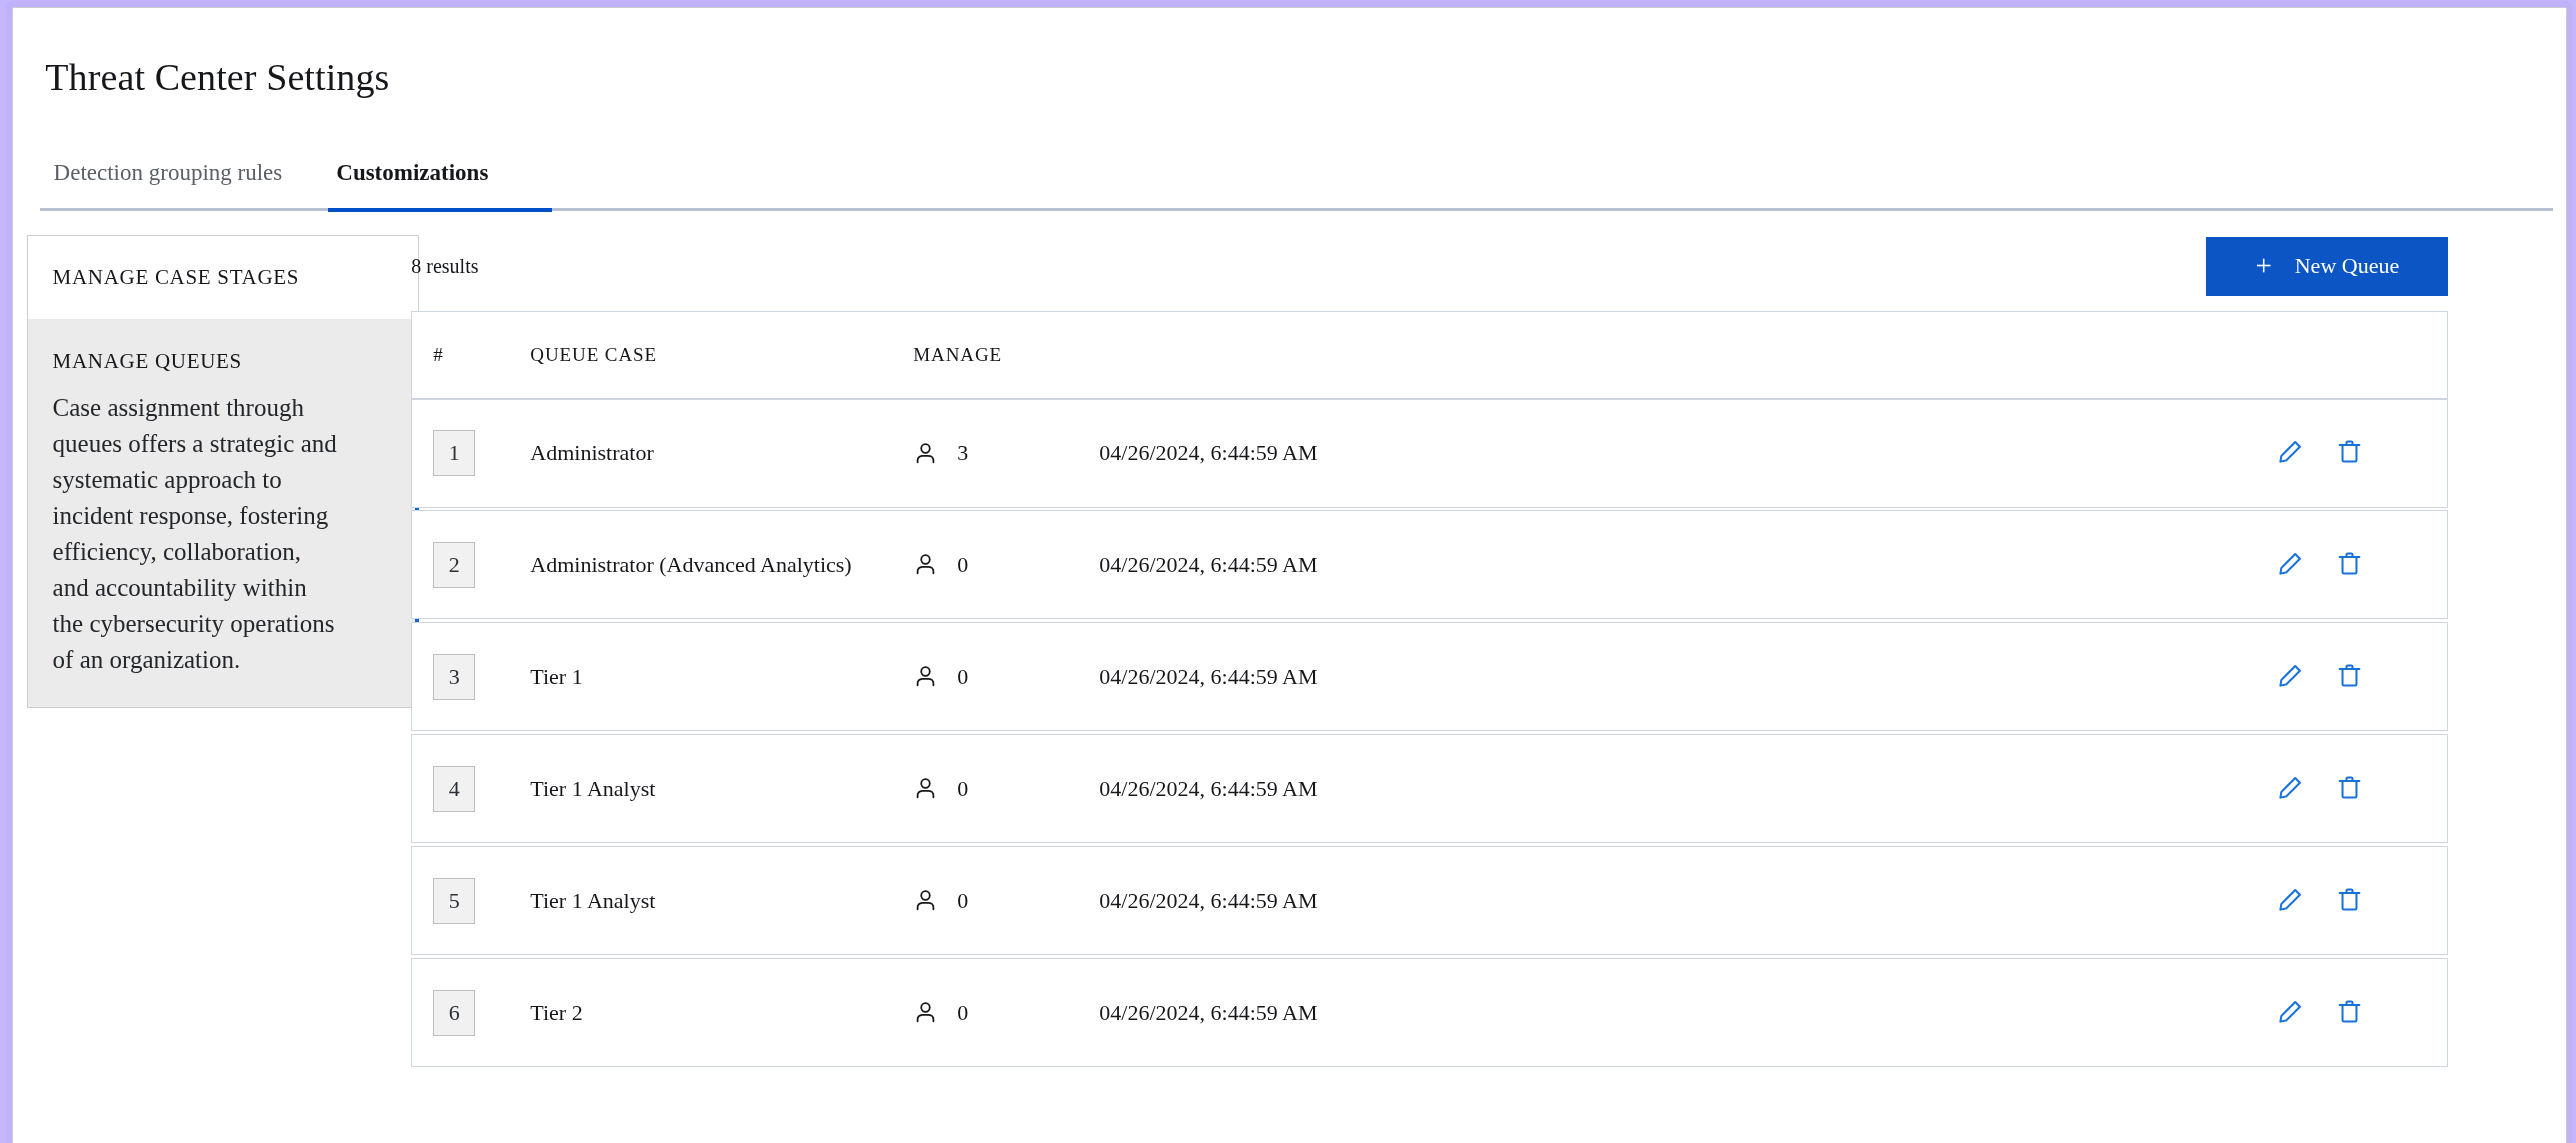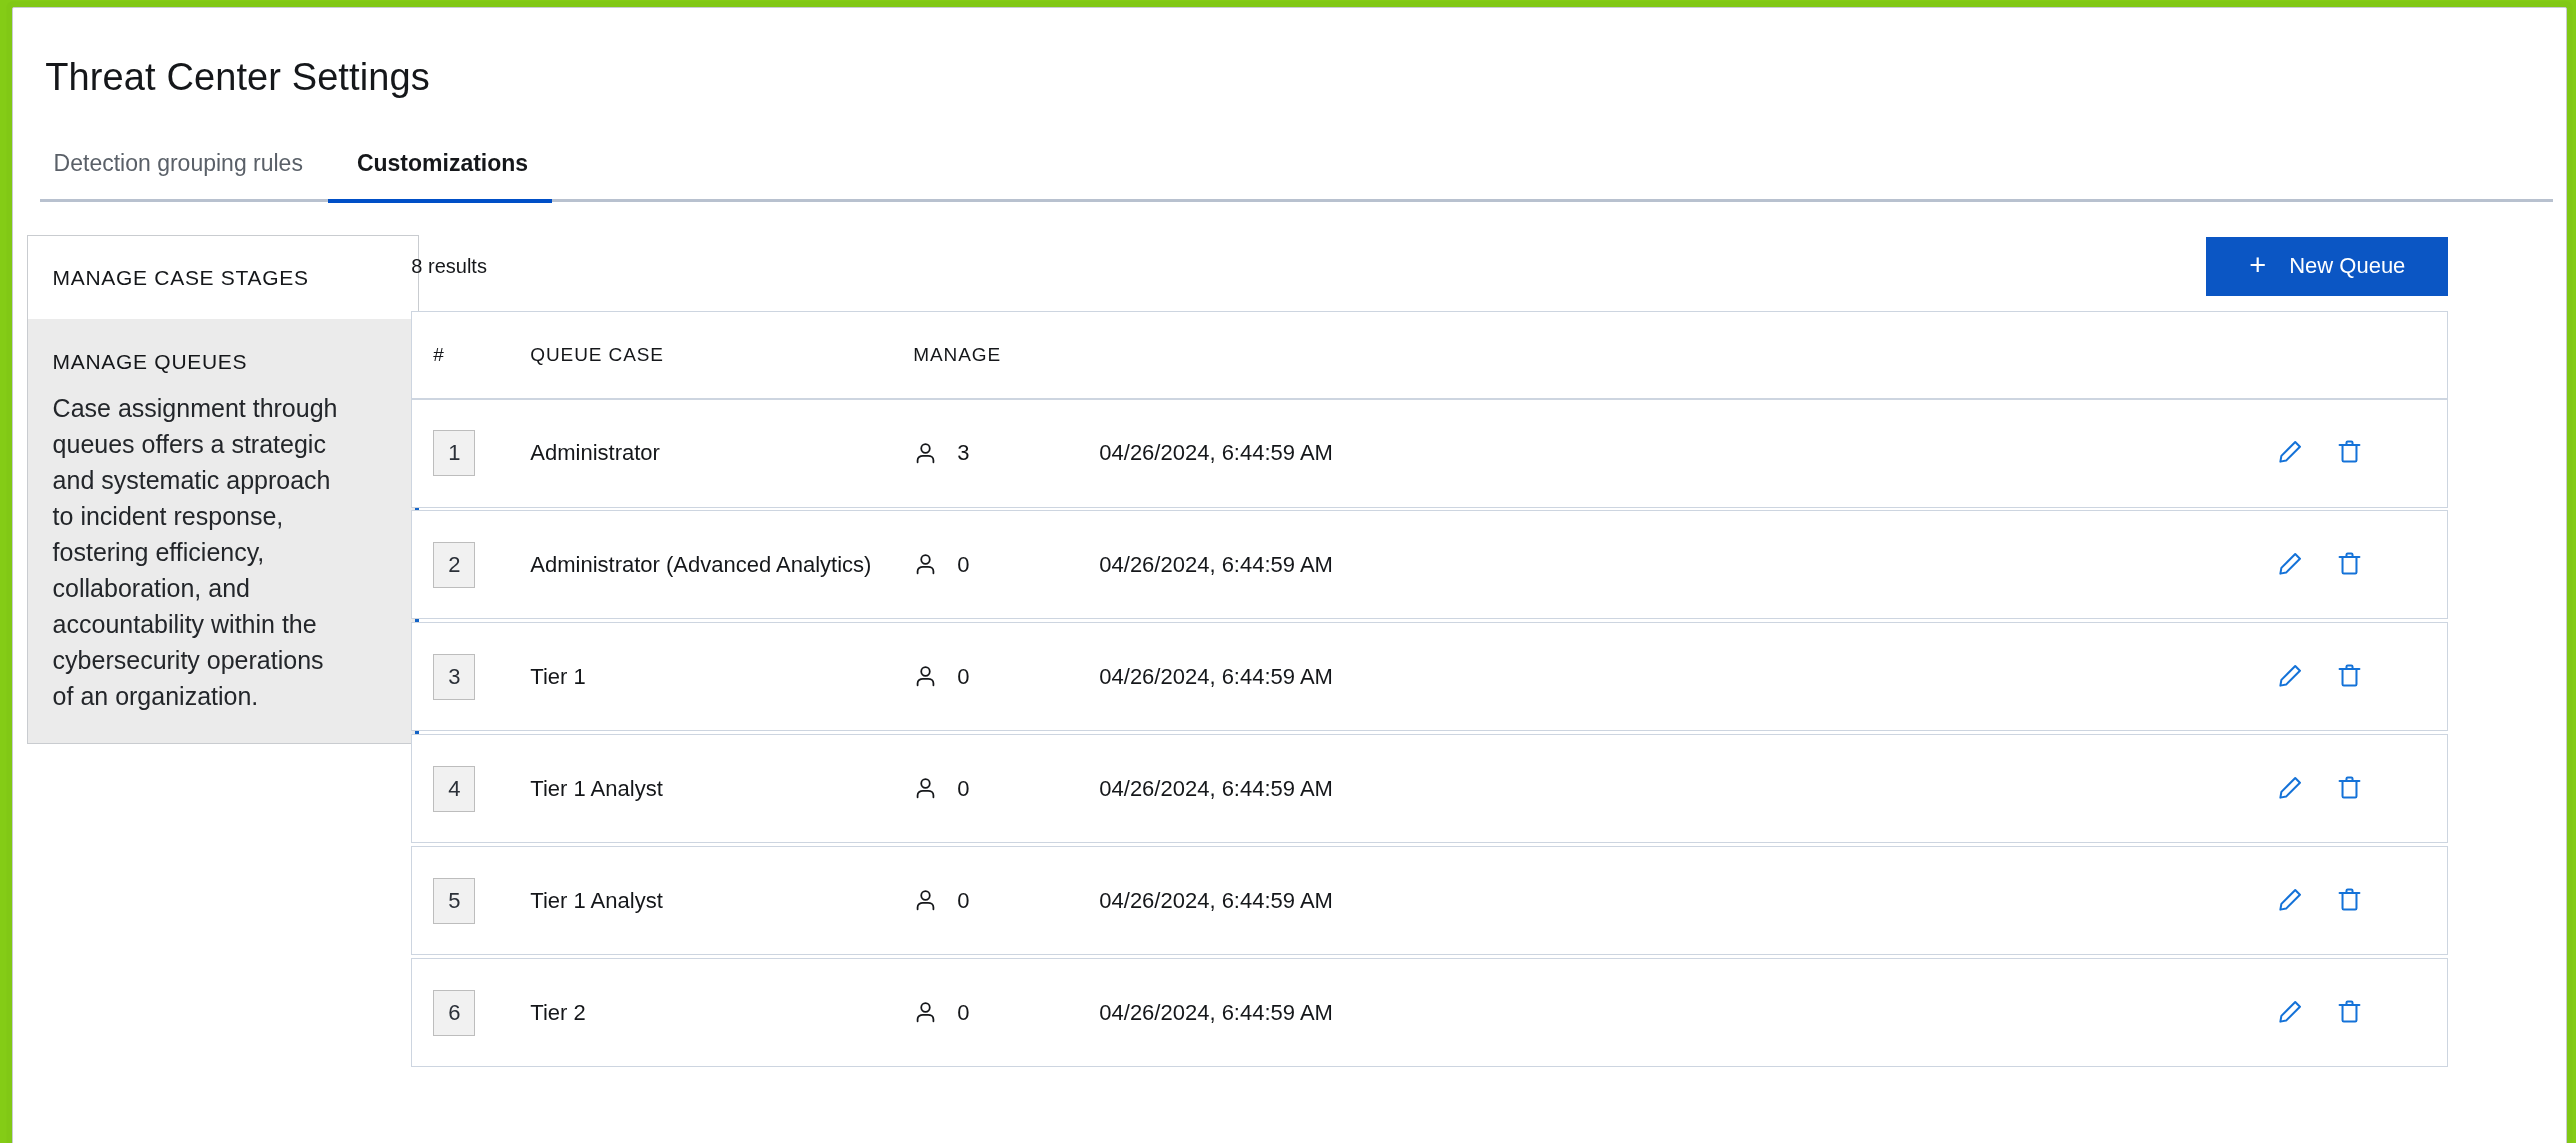--- a/index.html
+++ b/index.html
@@ -8,23 +8,24 @@
     background: #ffffff;
   }
   body {
     font-family: "Liberation Sans", sans-serif;
     -webkit-font-smoothing: antialiased;
   }
   #page {
     position: relative;
     width: 2576px;
     height: 1143px;
-    background: #84cc16;
+    background: #c4b5fd;
     overflow: hidden;
     box-sizing: border-box;
+    font-family: Liberation Serif, serif;
   }
   
   #frame-edge {
     position: absolute;
     left: 12.4px;
     top: 6.7px;
     right: 8.6px;
     bottom: -38px;
     border: 1px solid #c8ccd2;
     border-radius: 1.9px;
@@ -51,21 +52,21 @@
     color: #15171a;
     font-weight: 400;
     letter-spacing: 0.1px;
     white-space: nowrap;
   }
 
   
   .tabbar {
     position: absolute;
     left: 13.3px;
-    top: 141px;
+    top: 150px;
     right: 13.3px;
     height: 53px;
   }
   .tabs-row {
     position: absolute;
     left: 0;
     top: 0;
     display: flex;
     align-items: flex-start;
   }

